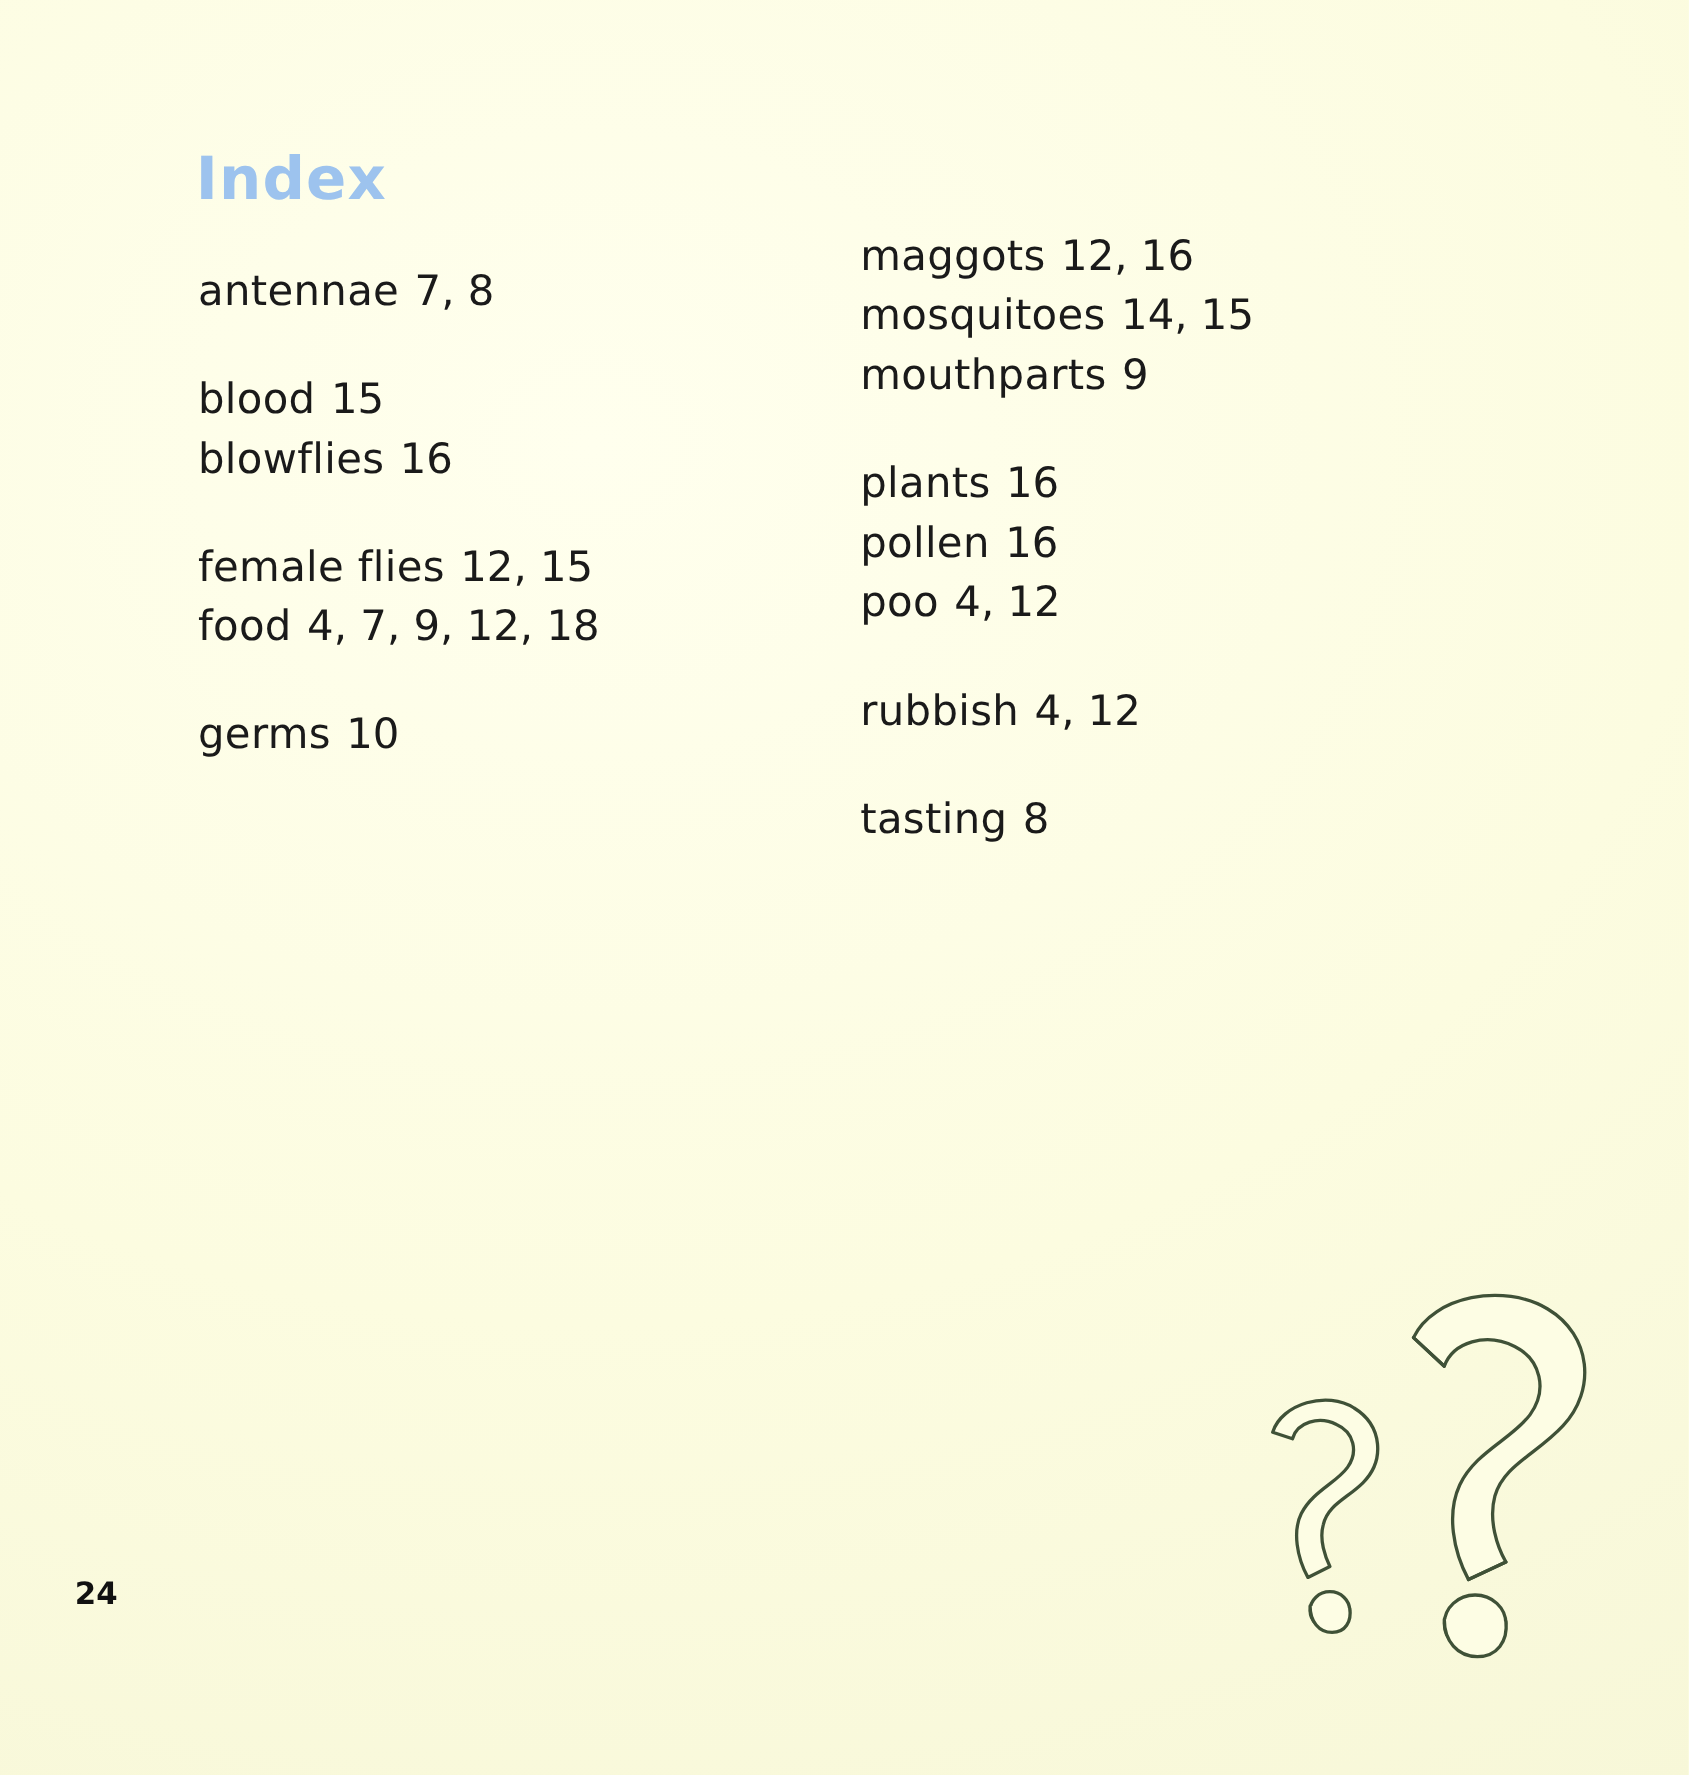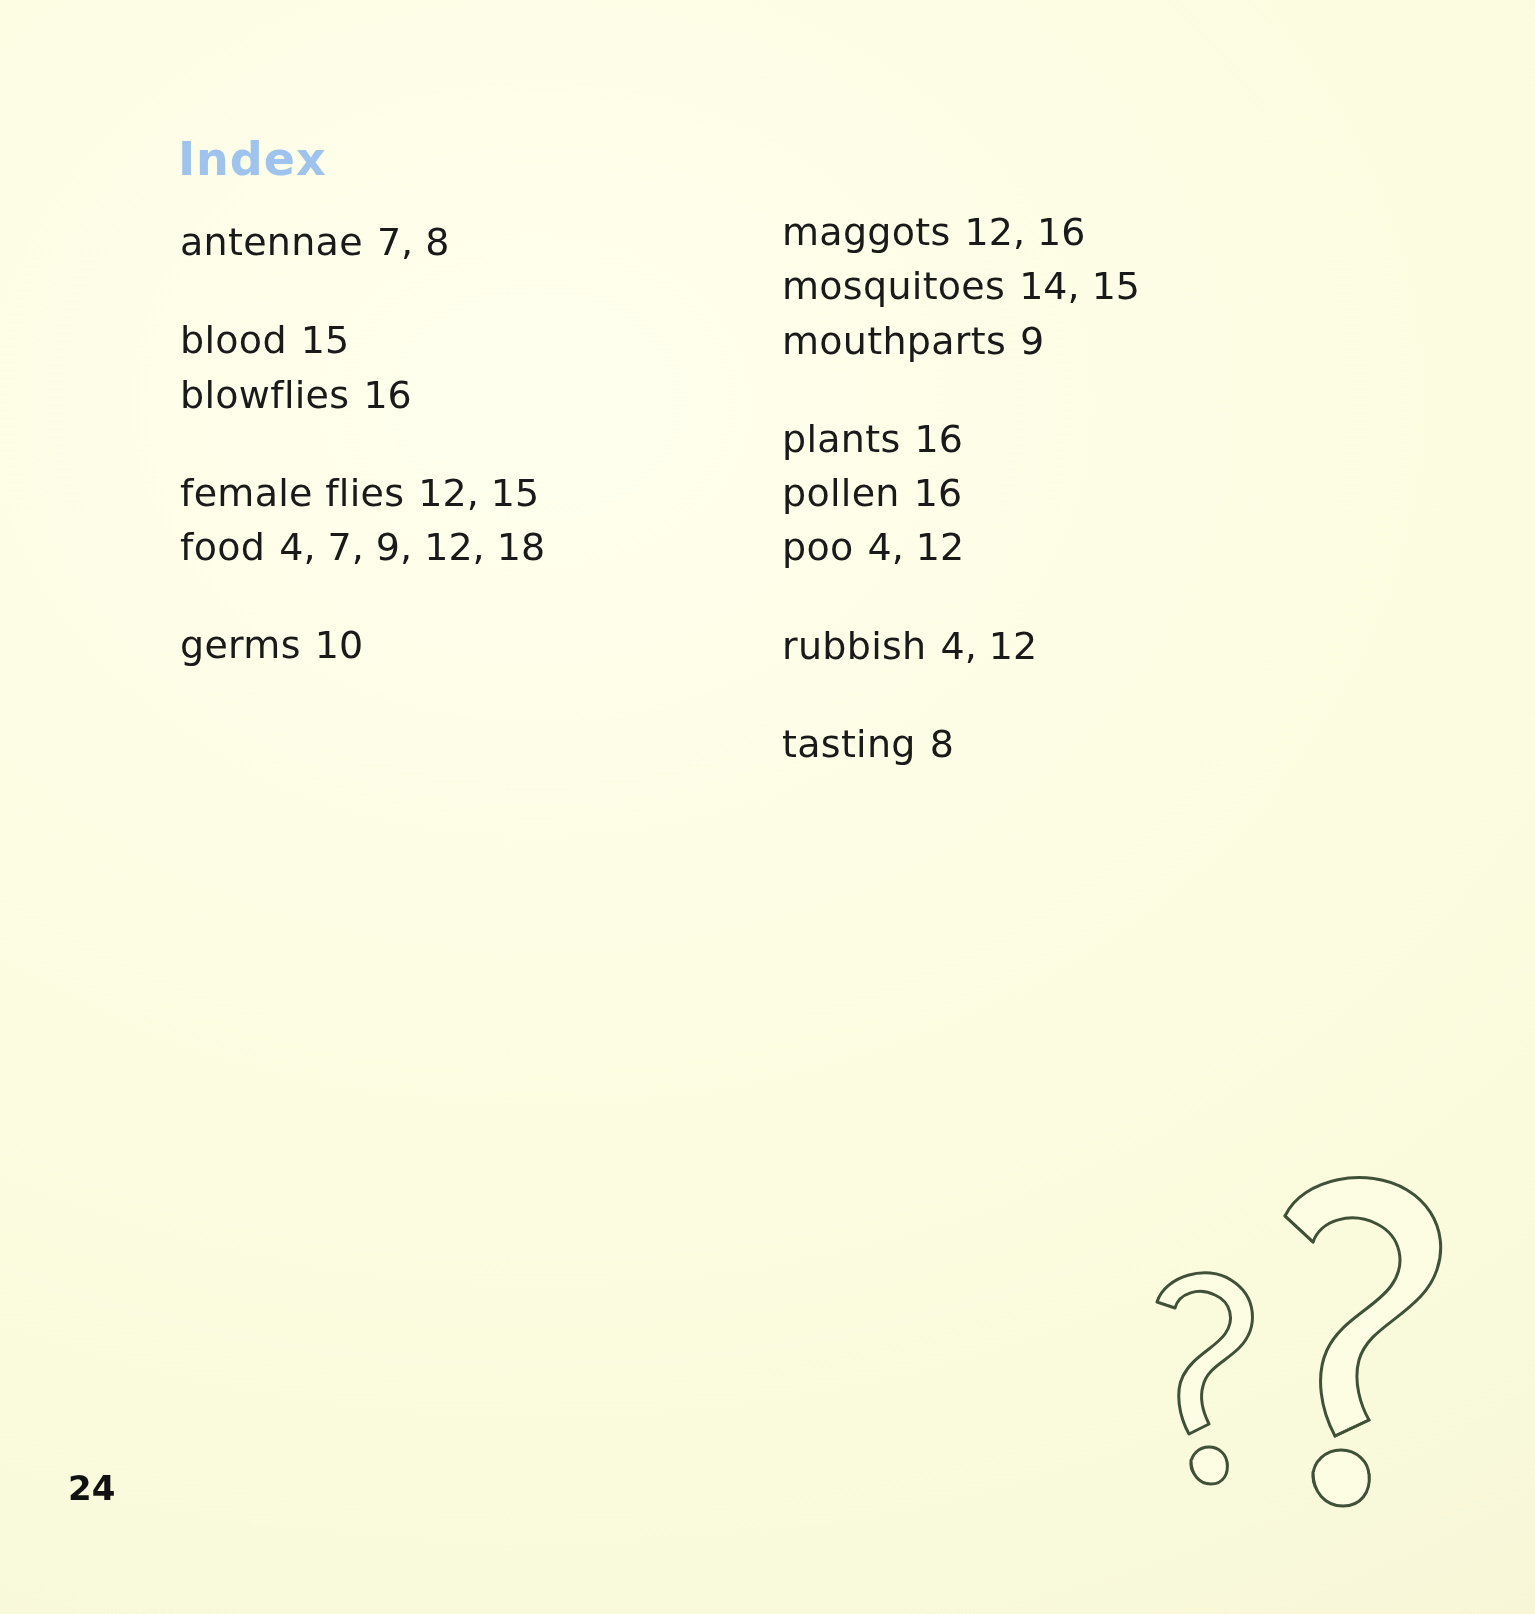--- a/index.html
+++ b/index.html
@@ -20,34 +20,34 @@
     inset: 0;
     background:
       radial-gradient(ellipse 120% 90% at 35% 25%, #ffffee 0%, #fcfce0 55%, #f7f7d8 100%);
   }
   .page-title {
     position: absolute;
     left: 178px;
     top: 136px;
     font-family: "DejaVu Sans", sans-serif;
     font-weight: bold;
-    font-size: 46px;
+    font-size: 54px;
     letter-spacing: 1px;
     color: #9dc3ee;
     line-height: 1;
   }
   .column {
     position: absolute;
     font-size: 38px;
     color: #1a1a1a;
     line-height: 1.06;
   }
   .col-left {
     left: 180px;
-    top: 222px;
+    top: 244px;
     width: 560px;
   }
   .col-right {
     left: 782px;
     top: 212px;
     width: 600px;
   }
   .entry {
     white-space: nowrap;
     margin-bottom: 14px;
@@ -58,24 +58,23 @@
   .entry .pages {
     margin-left: 14px;
   }
   .group-gap {
     margin-bottom: 58px;
   }
   .folio {
     position: absolute;
     left: 68px;
     top: 1432px;
-    font-size: 34px;
+    font-size: 28px;
     font-weight: bold;
     color: #111;
-    margin-top: 36px;
   }
   .qmarks {
     position: absolute;
     right: 40px;
     bottom: 90px;
     width: 360px;
     height: 400px;
     pointer-events: none;
   }
 </style>

